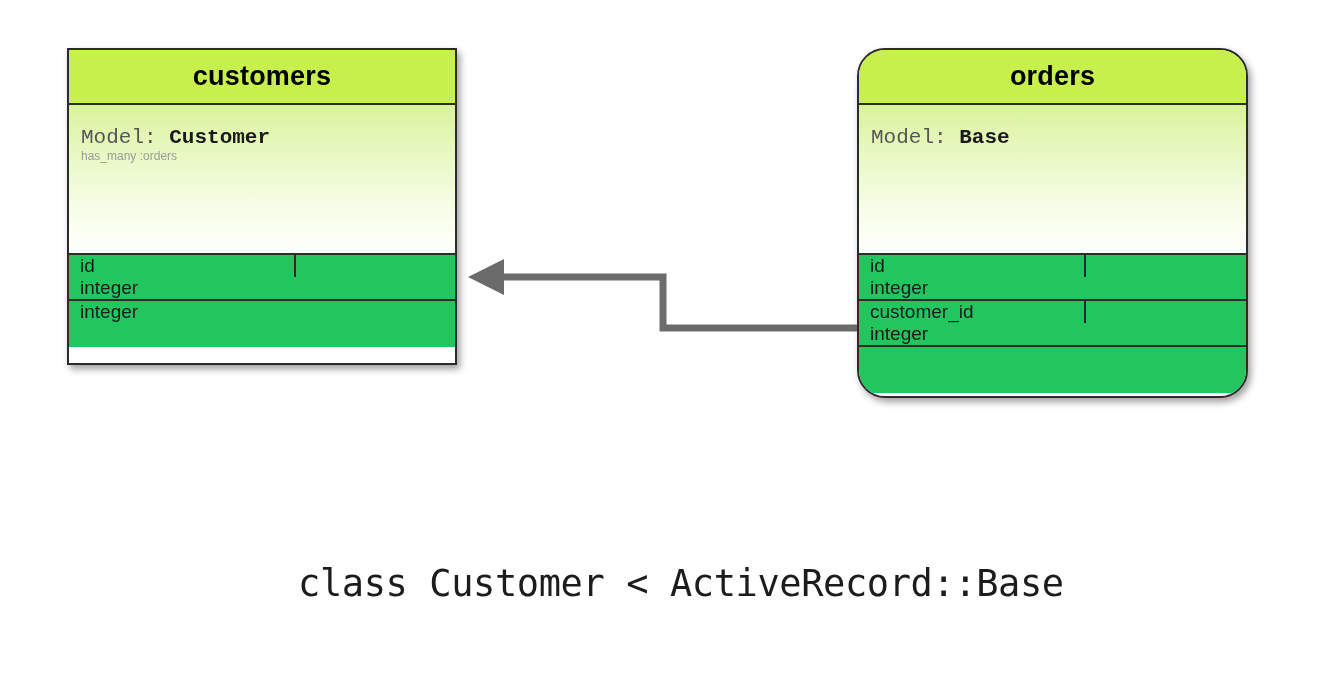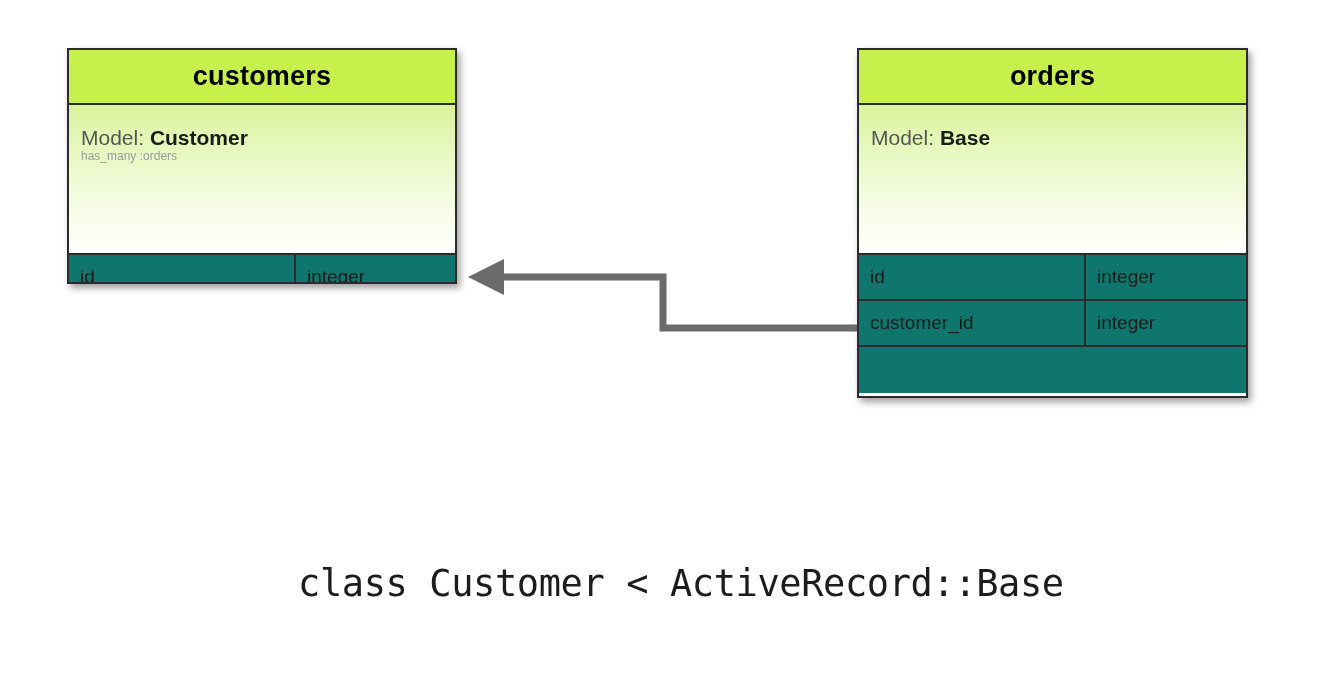--- a/index.html
+++ b/index.html
@@ -55,20 +55,21 @@
     box-sizing: border-box;
     background: linear-gradient(to bottom, #d9f39c 0%, #e7f8bf 30%, #f4fce0 62%, #fdfff7 92%, #ffffff 100%);
     border-bottom: 2px solid #2b2b2b;
     padding: 22px 12px 8px 12px;
   }
   .entity-model-line {
     font-size: 21px;
     color: #555555;
     line-height: 1.05;
     white-space: nowrap;
+    font-family: Liberation Mono, monospace;
   }
   .entity-model-name {
     font-weight: bold;
     color: #1a1a1a;
   }
   .entity-assoc {
     margin-top: 1px;
     font-size: 12px;
     color: #9a9a9a;
     line-height: 1.1;
@@ -76,21 +77,22 @@
   }
 
   .fields {
     display: block;
   }
   .field-row {
     display: flex;
     height: 46px;
     border-bottom: 2px solid #2b2b2b;
     box-sizing: border-box;
-    background: #0f766e;
+    background: #22c55e;
+    flex-direction: column;
   }
   .field-row.last {
     border-bottom: none;
   }
   .field-name, .field-type {
     box-sizing: border-box;
     display: flex;
     align-items: center;
     font-size: 19px;
     color: #1a1a1a;
@@ -128,21 +130,21 @@
     white-space: pre;
     letter-spacing: -0.4px;
   }
   .code-line { display: block; }
 </style>
 </head>
 <body>
 
 <div id="canvas">
 
-  <div class="entity customers-box" style="left:67px; top:48px; width:390px; height:236px;">
+  <div class="entity customers-box" style="left:67px; top:48px; width:390px; height:317px;">
 
     <div class="entity-header">
       <span class="entity-title">customers</span>
     </div>
 
     <div class="entity-body" style="height:150px;">
       <div class="entity-model-line">
         <span>Model:</span>
         <span class="entity-model-name">Customer</span>
       </div>
@@ -153,21 +155,21 @@
       <div class="field-row">
         <span class="field-name">id</span>
         <span class="field-type">integer</span>
       </div>
       <div class="field-row last">
         <span class="field-type">integer</span>
       </div>
     </div>
   </div>
 
-  <div class="entity orders-box" style="left:857px; top:48px; width:391px; height:350px;">
+  <div class="entity orders-box" style="left:857px; top:48px; width:391px; height:350px;border-radius:28px;">
 
     <div class="entity-header">
       <span class="entity-title">orders</span>
     </div>
 
     <div class="entity-body" style="height:150px;">
       <div class="entity-model-line">
         <span>Model:</span>
         <span class="entity-model-name">Base</span>
       </div>

